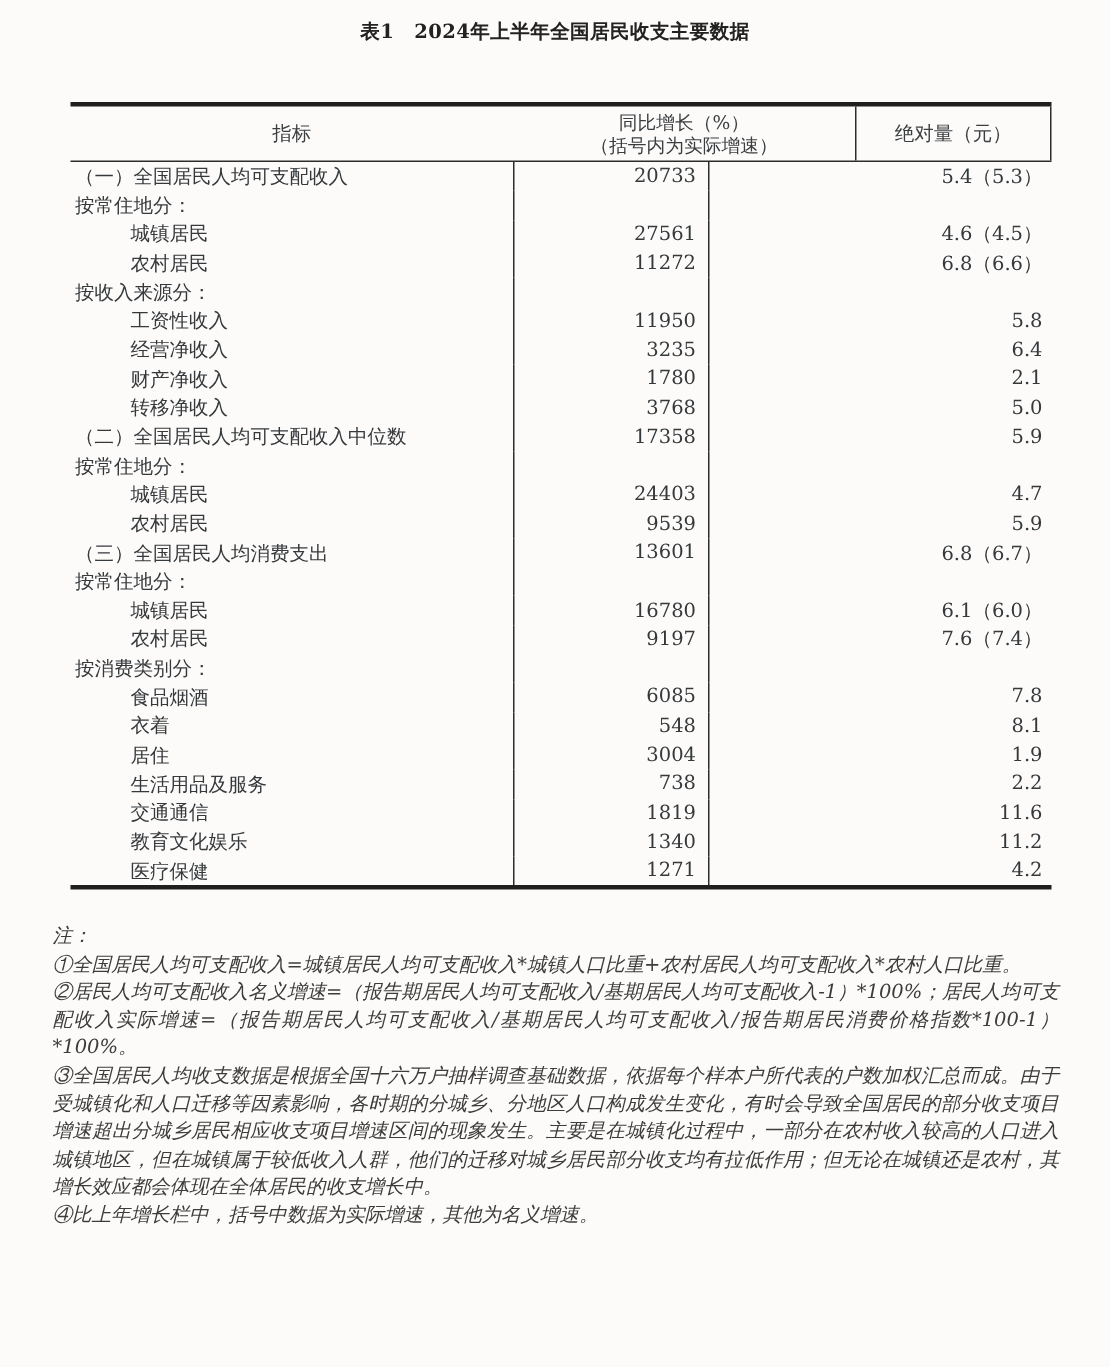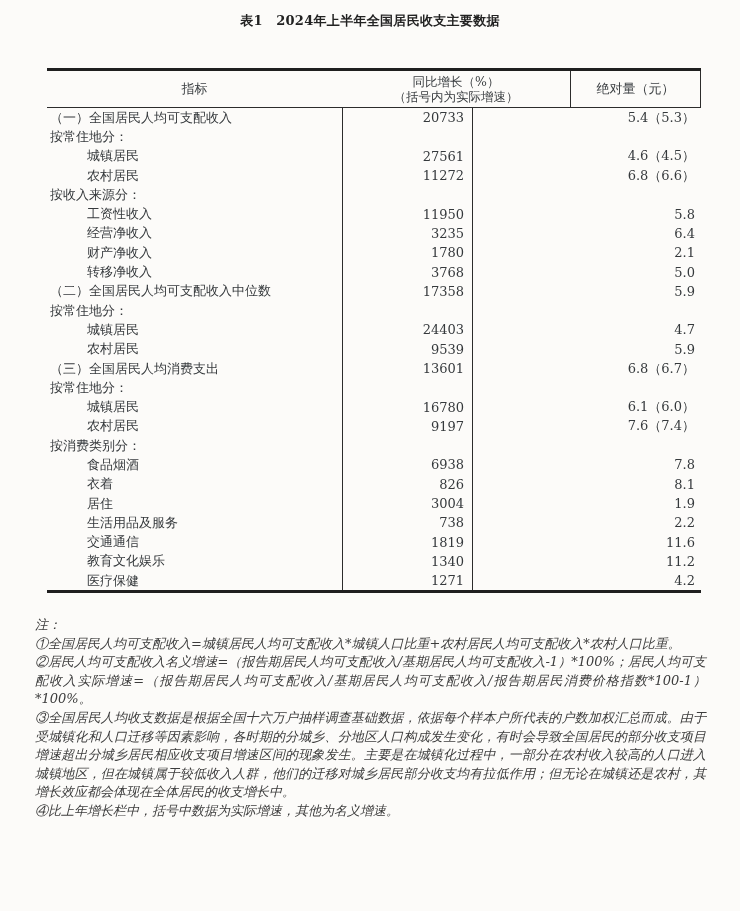--- a/index.html
+++ b/index.html
@@ -179,27 +179,27 @@
   </div>
 
   <div class="trow">
     <div class="td cell-label">按消费类别分：</div>
     <div class="td cell-value"></div>
     <div class="td cell-growth"></div>
   </div>
 
   <div class="trow">
     <div class="td cell-label indent-1">食品烟酒</div>
-    <div class="td cell-value">6938</div>
+    <div class="td cell-value">6085</div>
     <div class="td cell-growth">7.8</div>
   </div>
 
   <div class="trow">
     <div class="td cell-label indent-1">衣着</div>
-    <div class="td cell-value">826</div>
+    <div class="td cell-value">548</div>
     <div class="td cell-growth">8.1</div>
   </div>
 
   <div class="trow">
     <div class="td cell-label indent-1">居住</div>
     <div class="td cell-value">3004</div>
     <div class="td cell-growth">1.9</div>
   </div>
 
   <div class="trow">

